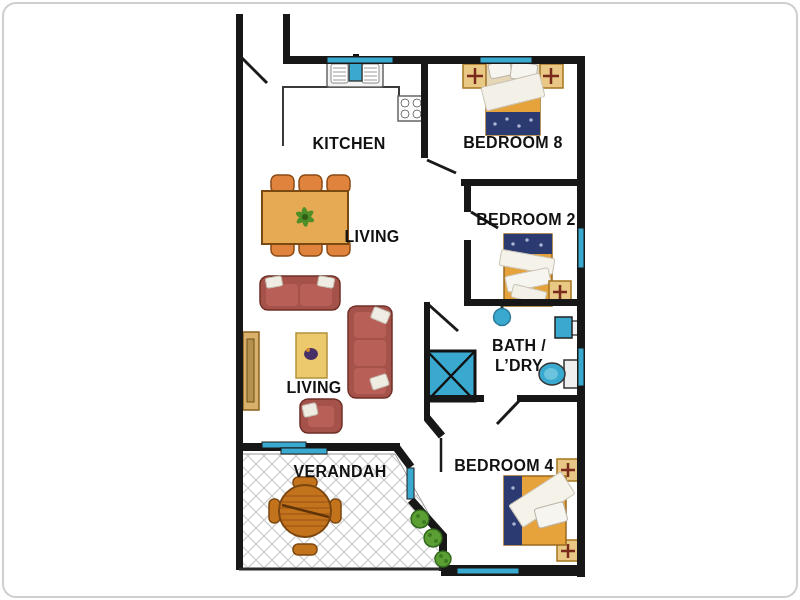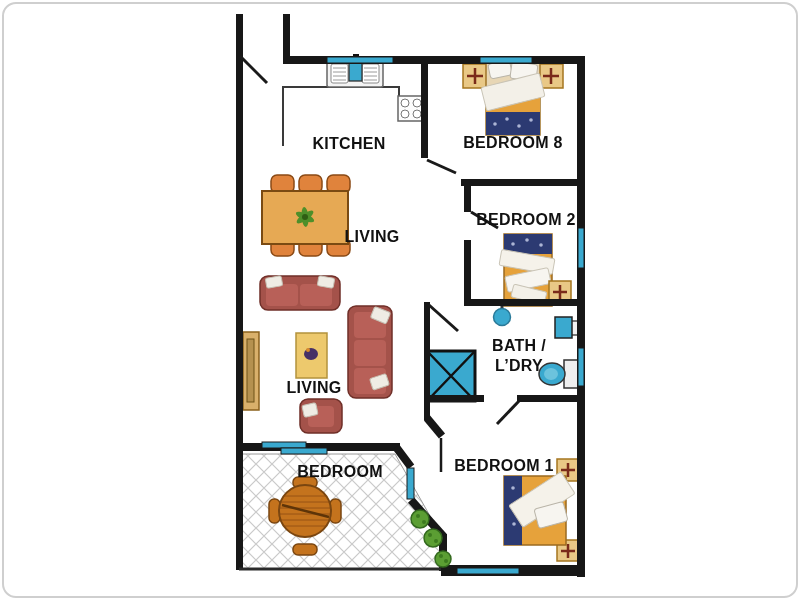--- a/index.html
+++ b/index.html
@@ -234,17 +234,17 @@
 
   <div class="room-label" style="left:349px; top:144px">KITCHEN</div>
   <div class="room-label" style="left:513px; top:143px">BEDROOM 8</div>
   <div class="room-label" style="left:526px; top:220px">BEDROOM 2</div>
   <div class="room-label" style="left:372px; top:237px">LIVING</div>
   <div class="room-label" style="left:314px; top:388px">LIVING</div>
   <div class="room-label" style="left:519px; top:356px">
     <div class="line">BATH /</div>
     <div class="line">L’DRY</div>
   </div>
-  <div class="room-label" style="left:504px; top:466px">BEDROOM 1</div>
-  <div class="room-label" style="left:340px; top:472px">BEDROOM</div>
+  <div class="room-label" style="left:504px; top:466px">BEDROOM 4</div>
+  <div class="room-label" style="left:340px; top:472px">VERANDAH</div>
 
   <div class="frame"></div>
 </div>
 
 </body></html>

